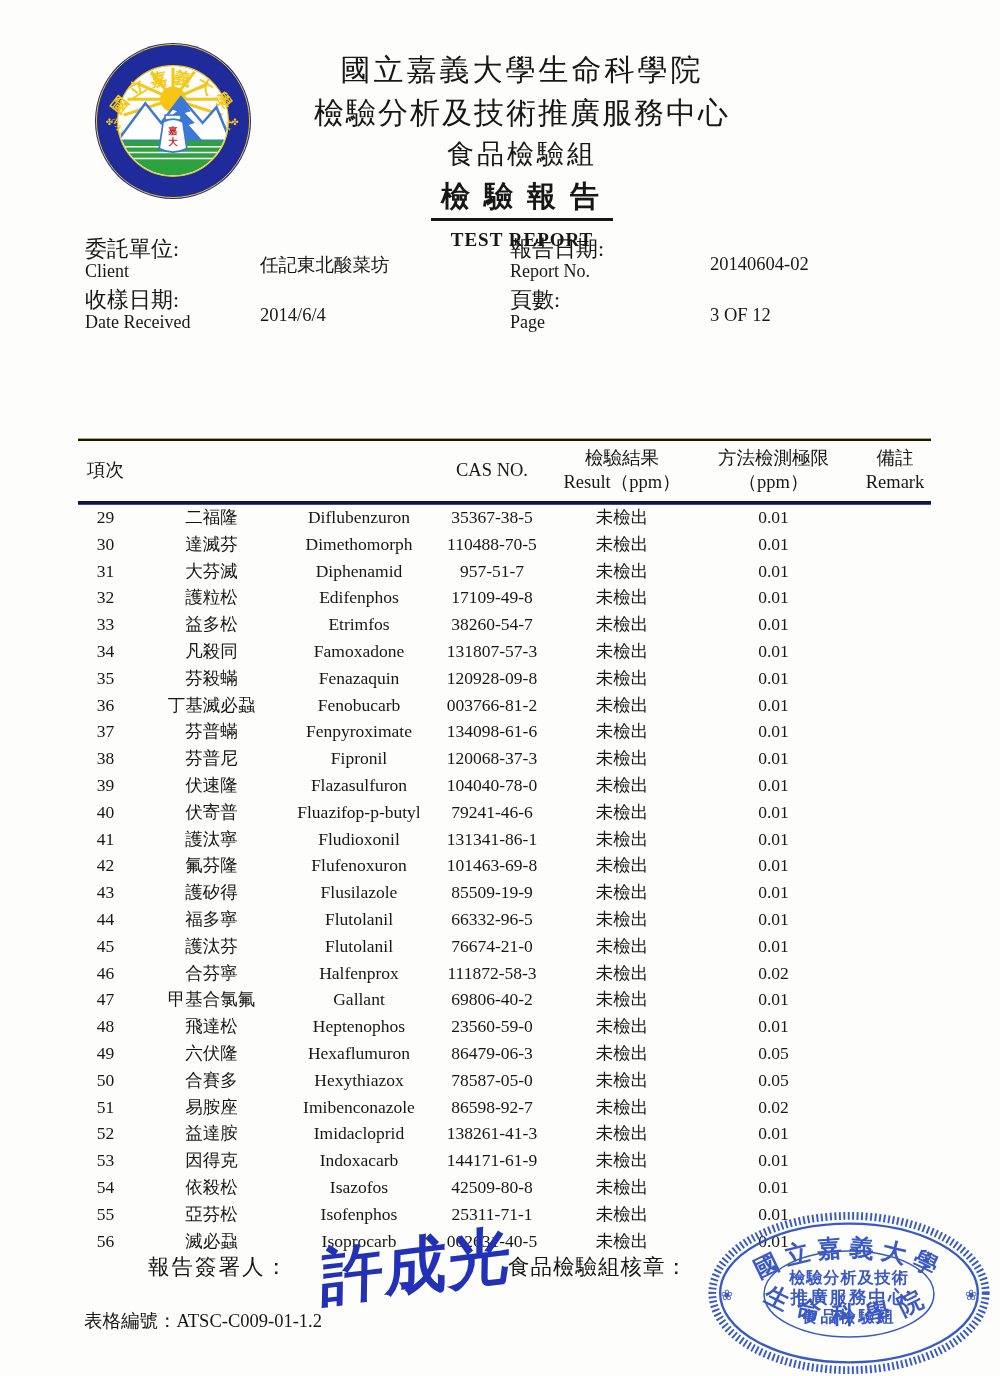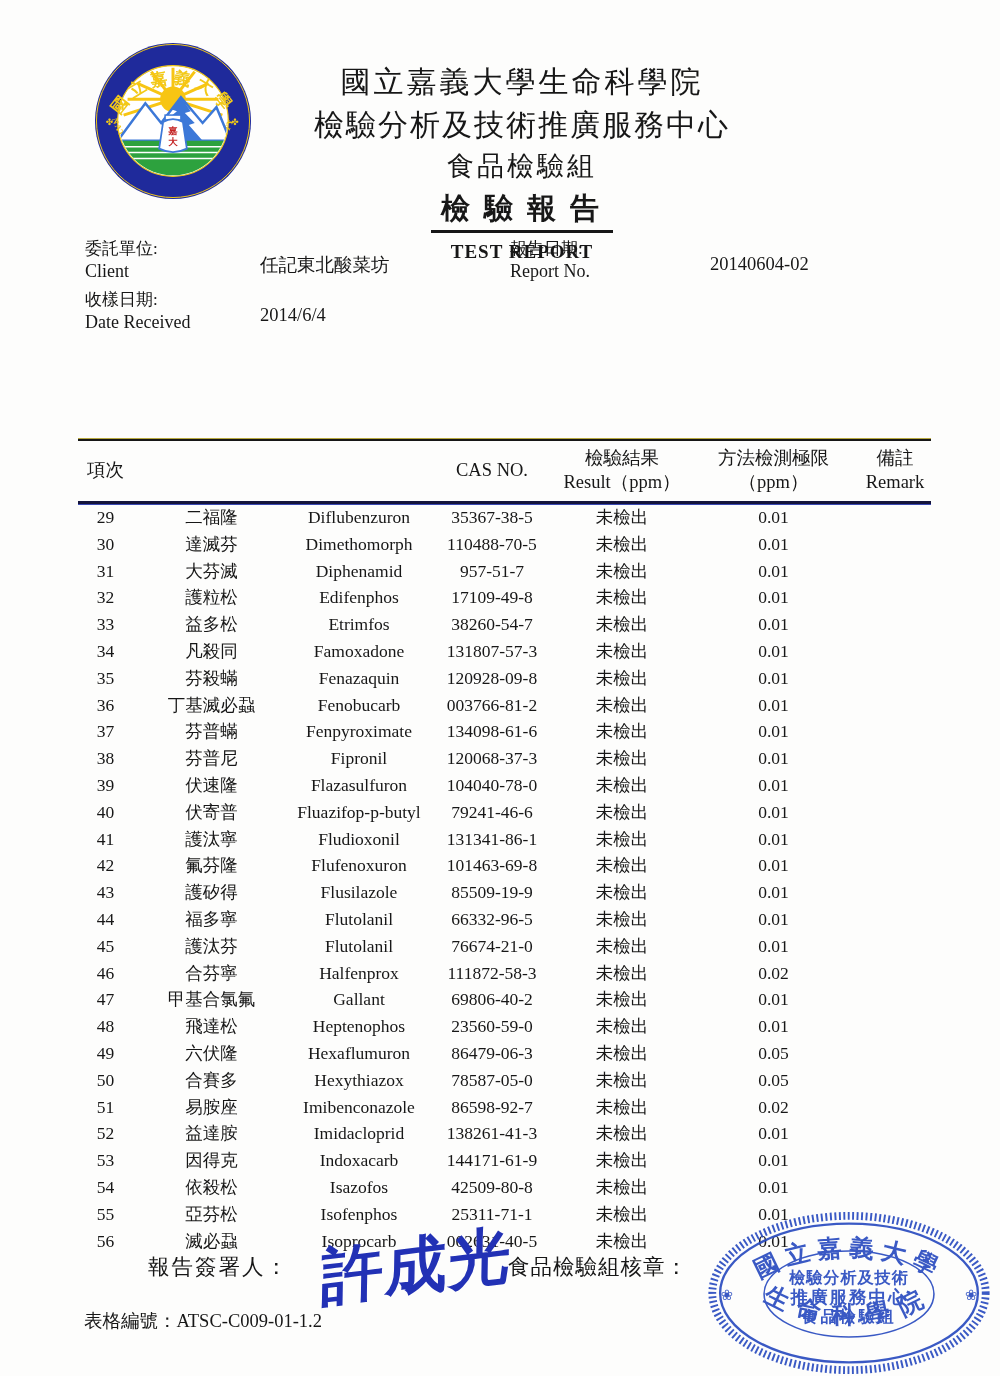--- a/index.html
+++ b/index.html
@@ -4,37 +4,37 @@
 <style>
   * { box-sizing: border-box; margin: 0; padding: 0; }
   body { background:#d9d9d9; font-family:"Liberation Serif","DejaVu Serif",serif; }
   .page {
     position:relative; width:1000px; height:1376px; margin:0 auto;
     background:#fdfdfc; color:#171717; overflow:hidden;
   }
 
   
   .logo { position:absolute; left:94px; top:42px; width:158px; height:158px; }
-  .titles { position:absolute; left:0; top:60px; width:100%; padding-left:44px; text-align:center; }
+  .titles { position:absolute; left:0; top:48px; width:100%; padding-left:44px; text-align:center; }
   .t1 { font-size:30px; letter-spacing:3px; line-height:44px; }
   .t2 { font-size:30px; letter-spacing:2px; line-height:42px; }
   .t3 { font-size:27px; letter-spacing:3px; line-height:40px; }
   .t4wrap { line-height:40px; margin-top:2px; }
   .t4 { display:inline-block; font-size:29px; font-weight:bold; letter-spacing:14px;
         border-bottom:3px solid #171717; padding:0 0 2px 10px;text-align:right; }
   .t5 { font-size:19px; letter-spacing:1px; margin-top:8px;font-weight:bold; }
 
   
   .info { position:absolute; left:85px; top:238px; width:860px; }
   .info-row { display:flex; height:51px; }
   .info-cell { display:flex; }
   .info-cell.left  { width:425px; }
   .info-cell.right { width:435px; }
   .ilabel { line-height:22px; }
-  .ilabel .zh { font-size:17px; }
+  .ilabel .zh { font-size:22px; }
   .ilabel .en { font-size:18px; }
   .info-cell.left  .ilabel { width:175px; }
   .info-cell.right .ilabel { width:200px; }
   .ivalue { align-self:center; font-size:18.5px; padding-top:2px; }
 
   
   .table { position:absolute; left:78px; top:402px; width:853px; font-size:17.5px;margin-top:36px; }
   .topline { height:3px; background:#161616; border-top:1px solid #b8a940; }
   .grid7 { display:grid; grid-template-columns:55px 157px 138px 128px 132px 171px 72px; }
   .thead { padding:5px 0 7px; border-bottom:3px solid #14143c; box-shadow:0 1px 0 #3a49b4;
@@ -131,20 +131,27 @@
       </div>
     </div>
     <div class="info-row">
       <div class="info-cell left">
         <div class="ilabel">
           <div class="zh">收樣日期:</div>
           <div class="en">Date Received</div>
         </div>
         <div class="ivalue">2014/6/4</div>
       </div>
+      <div class="info-cell right">
+        <div class="ilabel">
+          <div class="zh">頁數:</div>
+          <div class="en">Page</div>
+        </div>
+        <div class="ivalue">3 OF 12</div>
+      </div>
     </div>
   </div>
 
   <div class="table">
     <div class="topline"></div>
     <div class="grid7 thead">
       <div class="hc">項次</div>
       <div class="hc items">
       </div>
       <div class="hc">CAS NO.</div>

